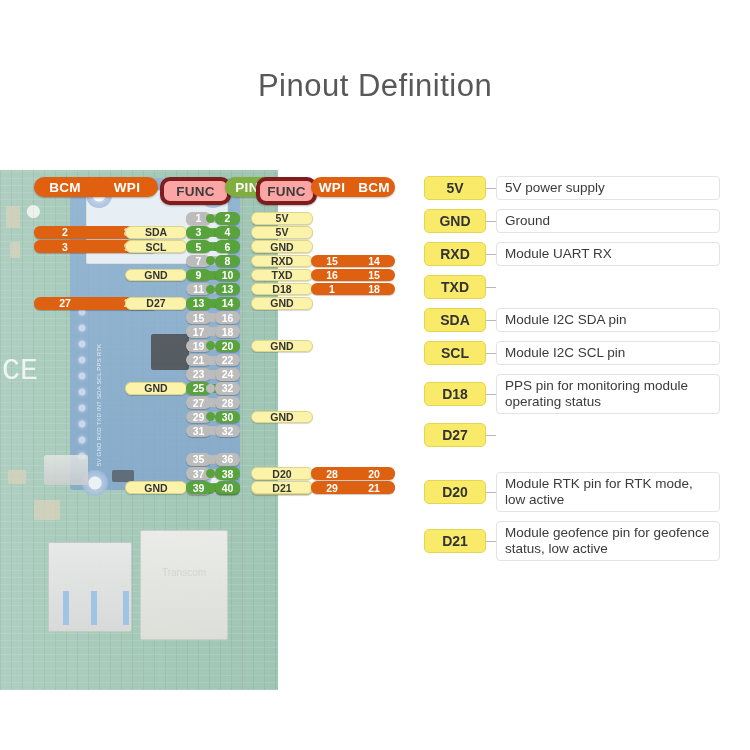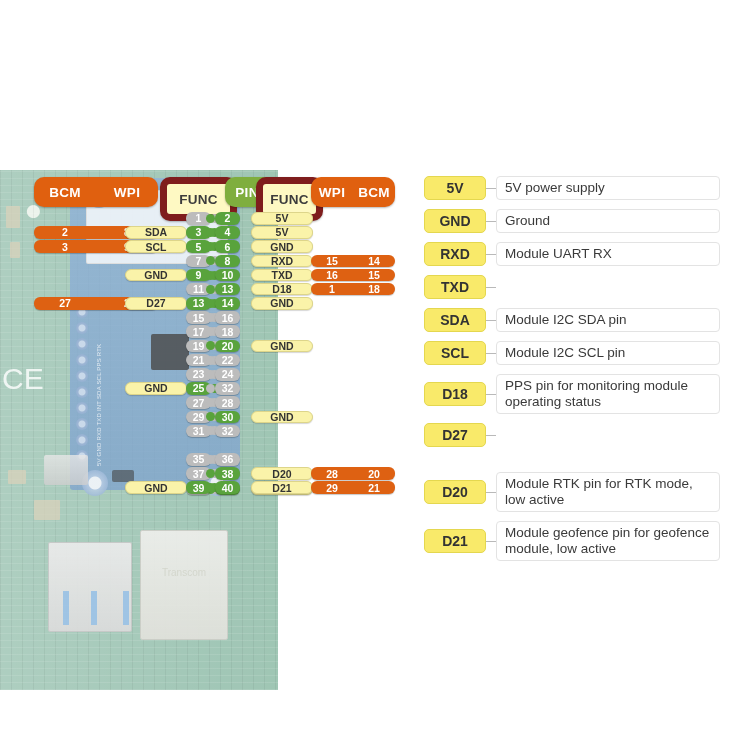--- a/index.html
+++ b/index.html
@@ -85,35 +85,35 @@
   }
   .hdr-left{
     position:absolute;left:74px;top:136px;width:16px;height:160px;
   }
   .hdr-left .hl{position:absolute;left:2px;width:12px;height:12px;border-radius:50%;background:radial-gradient(circle,#c9d9ea 0 3px,#9db6d4 4px,#8cabd0 100%);}
   .sil{
     position:absolute;color:rgba(255,255,255,.75);font-size:6px;
     font-family:"Liberation Sans",sans-serif;letter-spacing:.2px;
     transform:rotate(-90deg);transform-origin:left top;white-space:nowrap;
   }
-  .ce{position:absolute;left:2px;top:192px;color:rgba(255,255,255,.8);font-size:30px;font-family:Liberation Sans, sans-serif;}
+  .ce{position:absolute;left:2px;top:184px;color:rgba(255,255,255,.8);font-size:30px;font-family:Liberation Mono, monospace;}
   .smd{position:absolute;background:#d9d2bb;opacity:.75;border-radius:1px;}
 
   
   .pin-area{position:absolute;left:0;top:0;width:420px;height:520px;}
 
   .hdr-bar{
-    position:absolute;height:30px;border-radius:10px;
+    position:absolute;height:20px;border-radius:10px;
     color:#ffffff;font-size:13.5px;font-weight:bold;
     display:flex;align-items:center;justify-content:center;
     box-shadow:0 1px 2px rgba(0,0,0,.28);
     letter-spacing:.3px;
   }
   .hdr-orange{background:#E0600F;}
-  .hdr-yellow{background:#fef9c3;color:#3c3c3c;border:7px solid #7f1d1d;}
+  .hdr-yellow{background:#fca5a5;color:#3c3c3c;border:4px solid #7f1d1d;}
   .hdr-green{background:#7FAE3E;}
 
   .hdr-bcm-l{left:34px;top:177px;width:124px;}
   .hdr-func-l{left:160px;top:177px;width:63px;}
   .hdr-pinno{left:225px;top:177px;width:73px;}
   .hdr-func-r{left:256px;top:177px;width:53px;}
   .hdr-bcm-r{left:311px;top:177px;width:84px;}
 
   .hdr-bar .half{width:50%;text-align:center;}
 
@@ -177,20 +177,21 @@
     display:flex;align-items:center;
     line-height:16px;
   }
   .lg-desc.two{min-height:40px;}
 </style>
 </head>
 <body>
 
 <div id="root">
 
+  <div class="title">Pinout Definition</div>
 
   <div class="board-photo">
     <div class="pcb-green"></div>
     <div class="pcb-tex"></div>
 
     <div class="ce">CE</div>
 
     <div class="smd" style="left:6px;top:36px;width:14px;height:22px;"></div>
     <div class="smd" style="left:10px;top:72px;width:10px;height:16px;"></div>
     <div class="smd" style="left:8px;top:300px;width:18px;height:14px;"></div>
@@ -456,17 +457,17 @@
         <div class="lg-dash"></div>
       </div>
       <div class="legend-row" style="top: 296px; width: 296px;">
         <div class="lg-badge">D20</div>
         <div class="lg-dash"></div>
         <div class="lg-desc two">Module RTK pin for RTK mode, low active</div>
       </div>
       <div class="legend-row" style="top: 345px; width: 296px;">
         <div class="lg-badge">D21</div>
         <div class="lg-dash"></div>
-        <div class="lg-desc two">Module geofence pin for geofence module, low active</div>
+        <div class="lg-desc two">Module geofence pin for geofence status, low active</div>
       </div>
     </div>
 
 </div>
 
 </body></html>

